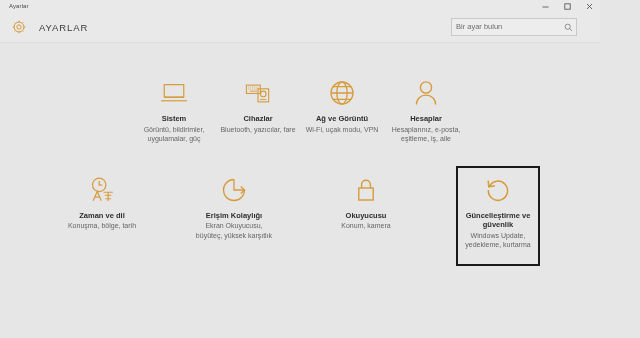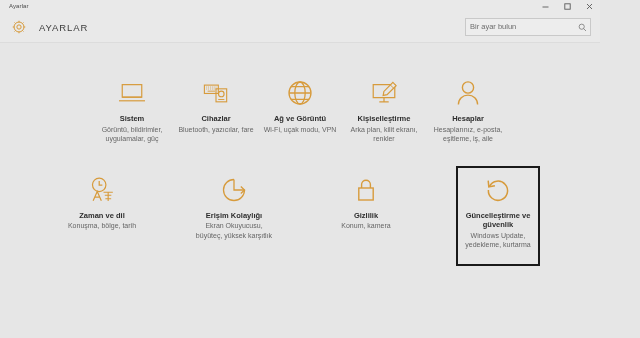--- a/index.html
+++ b/index.html
@@ -77,21 +77,21 @@
   }
   .app-title {
     font-size: 9.5px;
     color: #3c3c3c;
     letter-spacing: .9px;
     margin-left: 5px;
     white-space: nowrap;
   }
   .search-box {
     position: absolute;
-    right: 9px;
+    right: 23px;
     top: 6px;
     width: 126px;
     height: 18px;
     background: #ededed;
     border: 1px solid #c9c9c9;
     box-sizing: border-box;
     display: flex;
     align-items: center;
   }
   .search-input {
@@ -255,32 +255,20 @@
           <svg width="28" height="28" viewBox="0 0 28 28" fill="none" stroke="#d79b3c" stroke-width="1.3">
             <circle cx="14" cy="14" r="11"></circle>
             <ellipse cx="14" cy="14" rx="5.2" ry="11"></ellipse>
             <path d="M3 14h22M5.2 7.6h17.6M5.2 20.4h17.6"></path>
           </svg>
         </div>
         <div class="tile-title">Ağ ve Görüntü</div>
         <div class="tile-desc">Wi-Fi, uçak modu, VPN</div>
       </div>
 
-      <div class="tile">
-        <div class="tile-icon">
-          <svg width="30" height="27" viewBox="0 0 32 28" fill="none" stroke="#d79b3c" stroke-width="1.3">
-            <path d="M4.5 4.5h23v14h-23z"></path>
-            <path d="M16 18.5v4M11 23h10"></path>
-            <path d="M25.5 2.2l3.4 3.4-9.6 9.6-4.2.8.8-4.2z" fill="#e6e6e6"></path>
-            <path d="M22.8 4.9l3.4 3.4" stroke-width="1"></path>
-          </svg>
-        </div>
-        <div class="tile-title">Kişiselleştirme</div>
-        <div class="tile-desc">Arka plan, kilit ekranı, renkler</div>
-      </div>
 
       <div class="tile">
         <div class="tile-icon">
           <svg width="26" height="28" viewBox="0 0 26 28" fill="none" stroke="#d79b3c" stroke-width="1.4">
             <circle cx="13" cy="8.5" r="5.6"></circle>
             <path d="M3.4 25.5c0-5.6 4.3-9.4 9.6-9.4s9.6 3.8 9.6 9.4"></path>
           </svg>
         </div>
         <div class="tile-title">Hesaplar</div>
         <div class="tile-desc">Hesaplarınız, e-posta, eşitleme, iş, aile</div>
@@ -315,21 +303,21 @@
         <div class="tile-desc">Ekran Okuyucusu, büyüteç, yüksek karşıtlık</div>
       </div>
 
       <div class="tile">
         <div class="tile-icon">
           <svg width="24" height="28" viewBox="0 0 24 28" fill="none" stroke="#d79b3c" stroke-width="1.4">
             <rect x="4.8" y="12" width="14.4" height="12"></rect>
             <path d="M7.6 12V8.6a4.4 4.4 0 0 1 8.8 0V12"></path>
           </svg>
         </div>
-        <div class="tile-title">Gizlilik</div>
+        <div class="tile-title">Okuyucusu</div>
         <div class="tile-desc">Konum, kamera</div>
       </div>
 
       <div class="tile selected">
         <div class="tile-icon">
           <svg width="28" height="28" viewBox="0 0 28 28" fill="none" stroke="#d79b3c" stroke-width="1.5">
             <path d="M5.4 10.4A9.6 9.6 0 1 1 4.4 14"></path>
             <path d="M4.2 4.6l.6 6.2 6.1-1.1"></path>
           </svg>
         </div>

